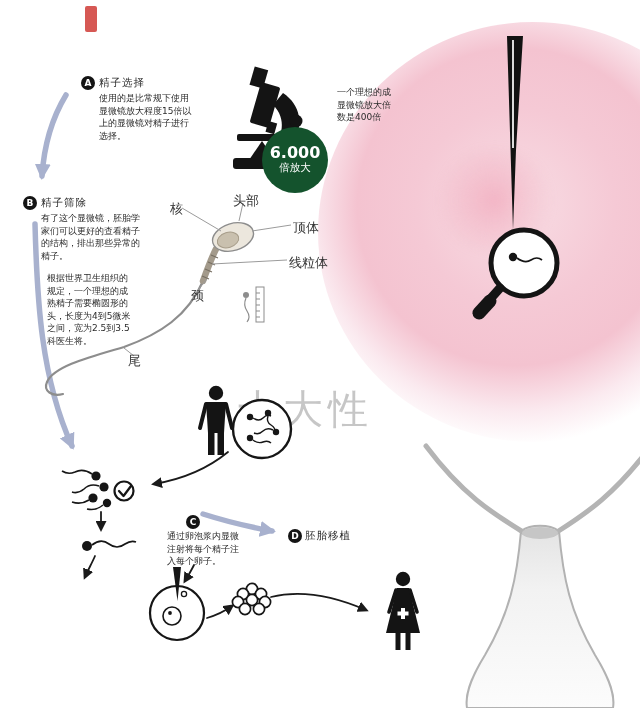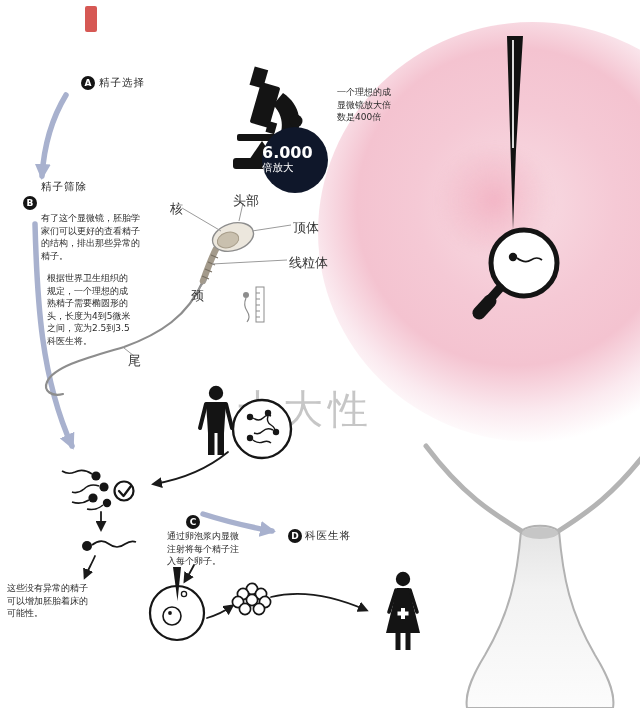--- a/index.html
+++ b/index.html
@@ -27,22 +27,22 @@
   .lbl {
     position:absolute; z-index:3; width:14px; height:14px; border-radius:50%;
     background:#141414; color:#fff; font-size:9px; font-weight:bold;
     text-align:center; line-height:14px;
   }
   .title { position:absolute; z-index:3; font-size:10.5px; font-weight:normal; letter-spacing:1px; white-space:nowrap; }
   .body  { position:absolute; z-index:3; font-size:9px; line-height:1.4; white-space:pre-line; }
   .part  { position:absolute; z-index:3; font-size:13px; color:#333; white-space:nowrap; }
   .badge {
     position:absolute; left:262px; top:127px; width:66px; height:66px; border-radius:50%;
-    background:#0f172a; z-index:4;
-    display:flex; flex-direction:column; align-items:flex-start; justify-content:center;
+    background:#14532d; z-index:4;
+    display:flex; flex-direction:column; align-items:center; justify-content:center;
   }
   .badge-value { color:#fff; font-weight:bold; font-size:16px; line-height:1.05; }
   .badge-label { color:#fff; font-weight:normal; font-size:10.5px; }
   .stamp { position:absolute; left:85px; top:6px; width:12px; height:26px; background:#cf3b36; border-radius:2px; opacity:0.85; z-index:3; }
 </style>
 </head>
 <body>
 
 <div class="stage">
 
@@ -206,31 +206,35 @@
       <path d="M396,590 L389,612 M410,590 L417,612" stroke="#141414" stroke-width="3.6" stroke-linecap="round" fill="none"></path>
       <rect x="395.5" y="632" width="5" height="18"></rect>
       <rect x="405.5" y="632" width="5" height="18"></rect>
       <rect x="401" y="608" width="4" height="11" fill="#ffffff"></rect>
       <rect x="397.5" y="611.5" width="11" height="4" fill="#ffffff"></rect>
     </g>
   </svg>
 
   <span class="lbl" style="left:81px;top:76px">A</span>
   <div class="title" style="left:99px;top:76px">精子选择</div>
+  <div class="body" style="left:99px;top:92px;width:118px">使用的是比常规下使用
+显微镜放大程度15倍以
+上的显微镜对精子进行
+选择。</div>
 
   <div class="body" style="left:337px;top:86px;width:72px">一个理想的成
 显微镜放大倍
 数是400倍</div>
   <div class="badge">
     <div class="badge-value">6.000</div>
     <div class="badge-label">倍放大</div>
   </div>
 
   <span class="lbl" style="left:23px;top:196px">B</span>
-  <div class="title" style="left:41px;top:180px">精子筛除</div>
+  <div class="title" style="left:41px;top:196px">精子筛除</div>
   <div class="body" style="left:41px;top:212px;width:120px">有了这个显微镜，胚胎学
 家们可以更好的查看精子
 的结构，排出那些异常的
 精子。</div>
   <div class="body" style="left:47px;top:272px;width:102px">根据世界卫生组织的
 规定，一个理想的成
 熟精子需要椭圆形的
 头，长度为4到5微米
 之间，宽为2.5到3.5
 科医生将。</div>
@@ -241,19 +245,16 @@
   <span class="part" style="left:289px;top:254px">线粒体</span>
   <span class="part" style="left:191px;top:287px">颈</span>
   <span class="part" style="left:128px;top:352px">尾</span>
 
   <span class="lbl" style="left:186px;top:515px">C</span>
   <div class="body" style="left:167px;top:530px;width:82px">通过卵泡浆内显微
 注射将每个精子注
 入每个卵子。</div>
 
   <span class="lbl" style="left:288px;top:529px">D</span>
-  <div class="title" style="left:305px;top:529px">科医生将</div>
-
-  <div class="body" style="left:7px;top:582px;width:94px">这些没有异常的精子
-可以增加胚胎着床的
-可能性。</div>
+  <div class="title" style="left:305px;top:529px">胚胎移植</div>
+
 
 </div>
 
 </body></html>

